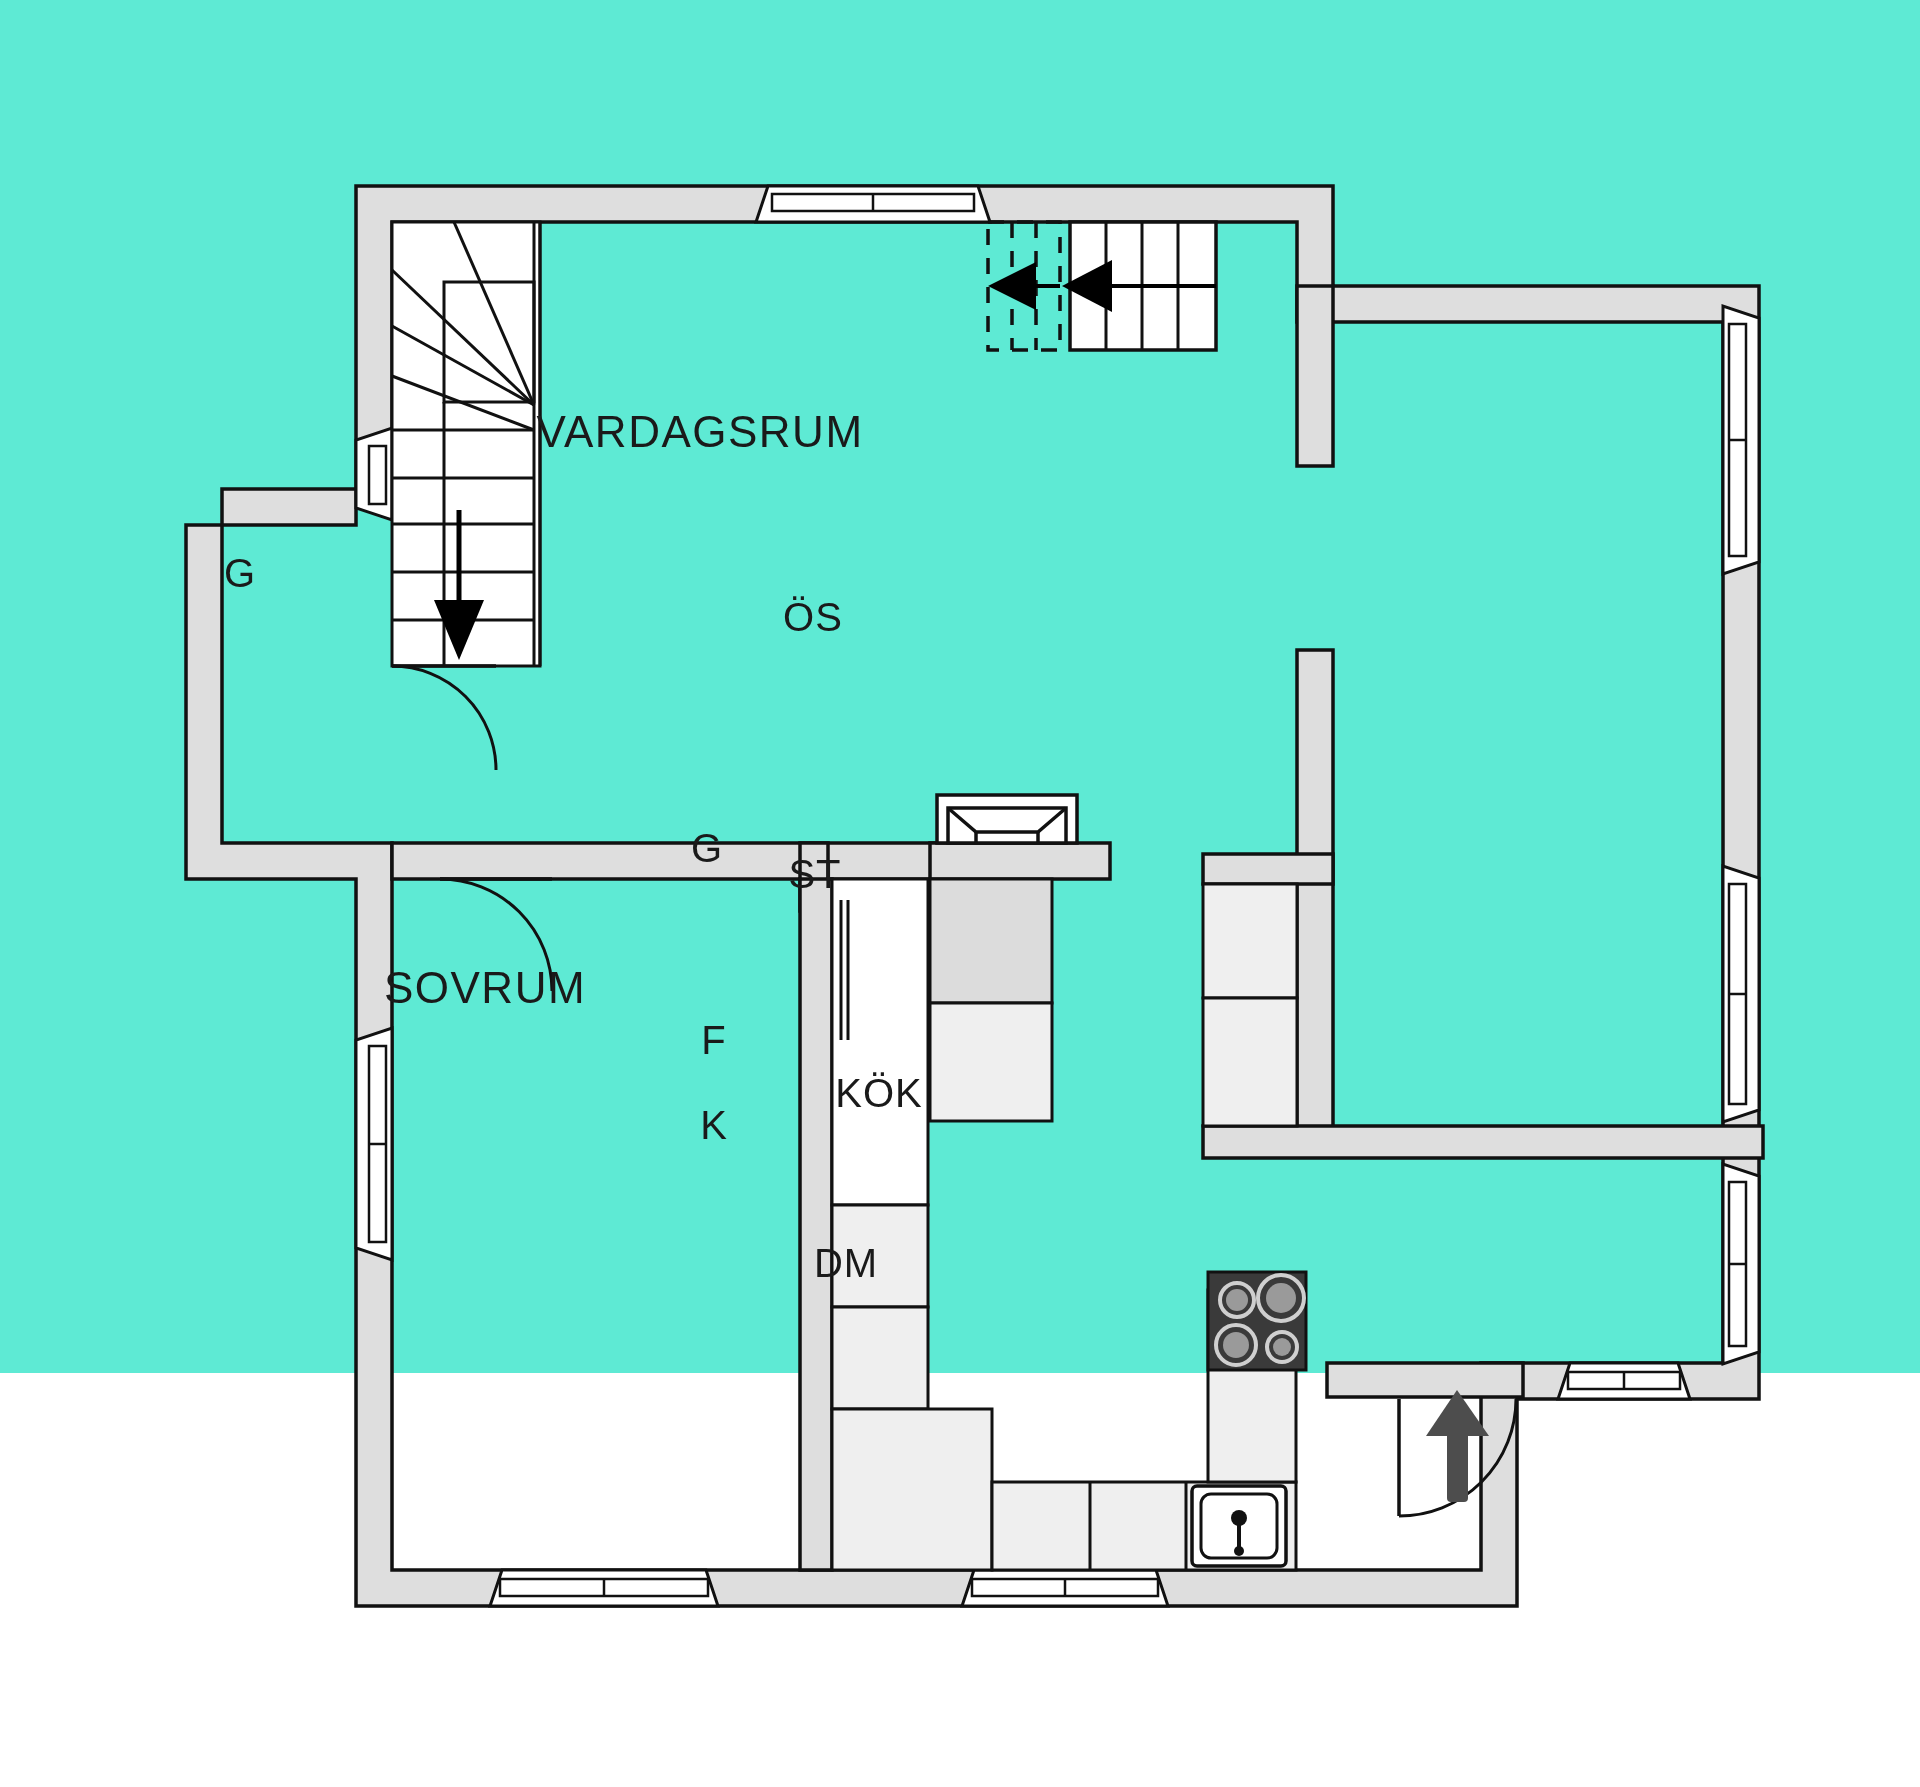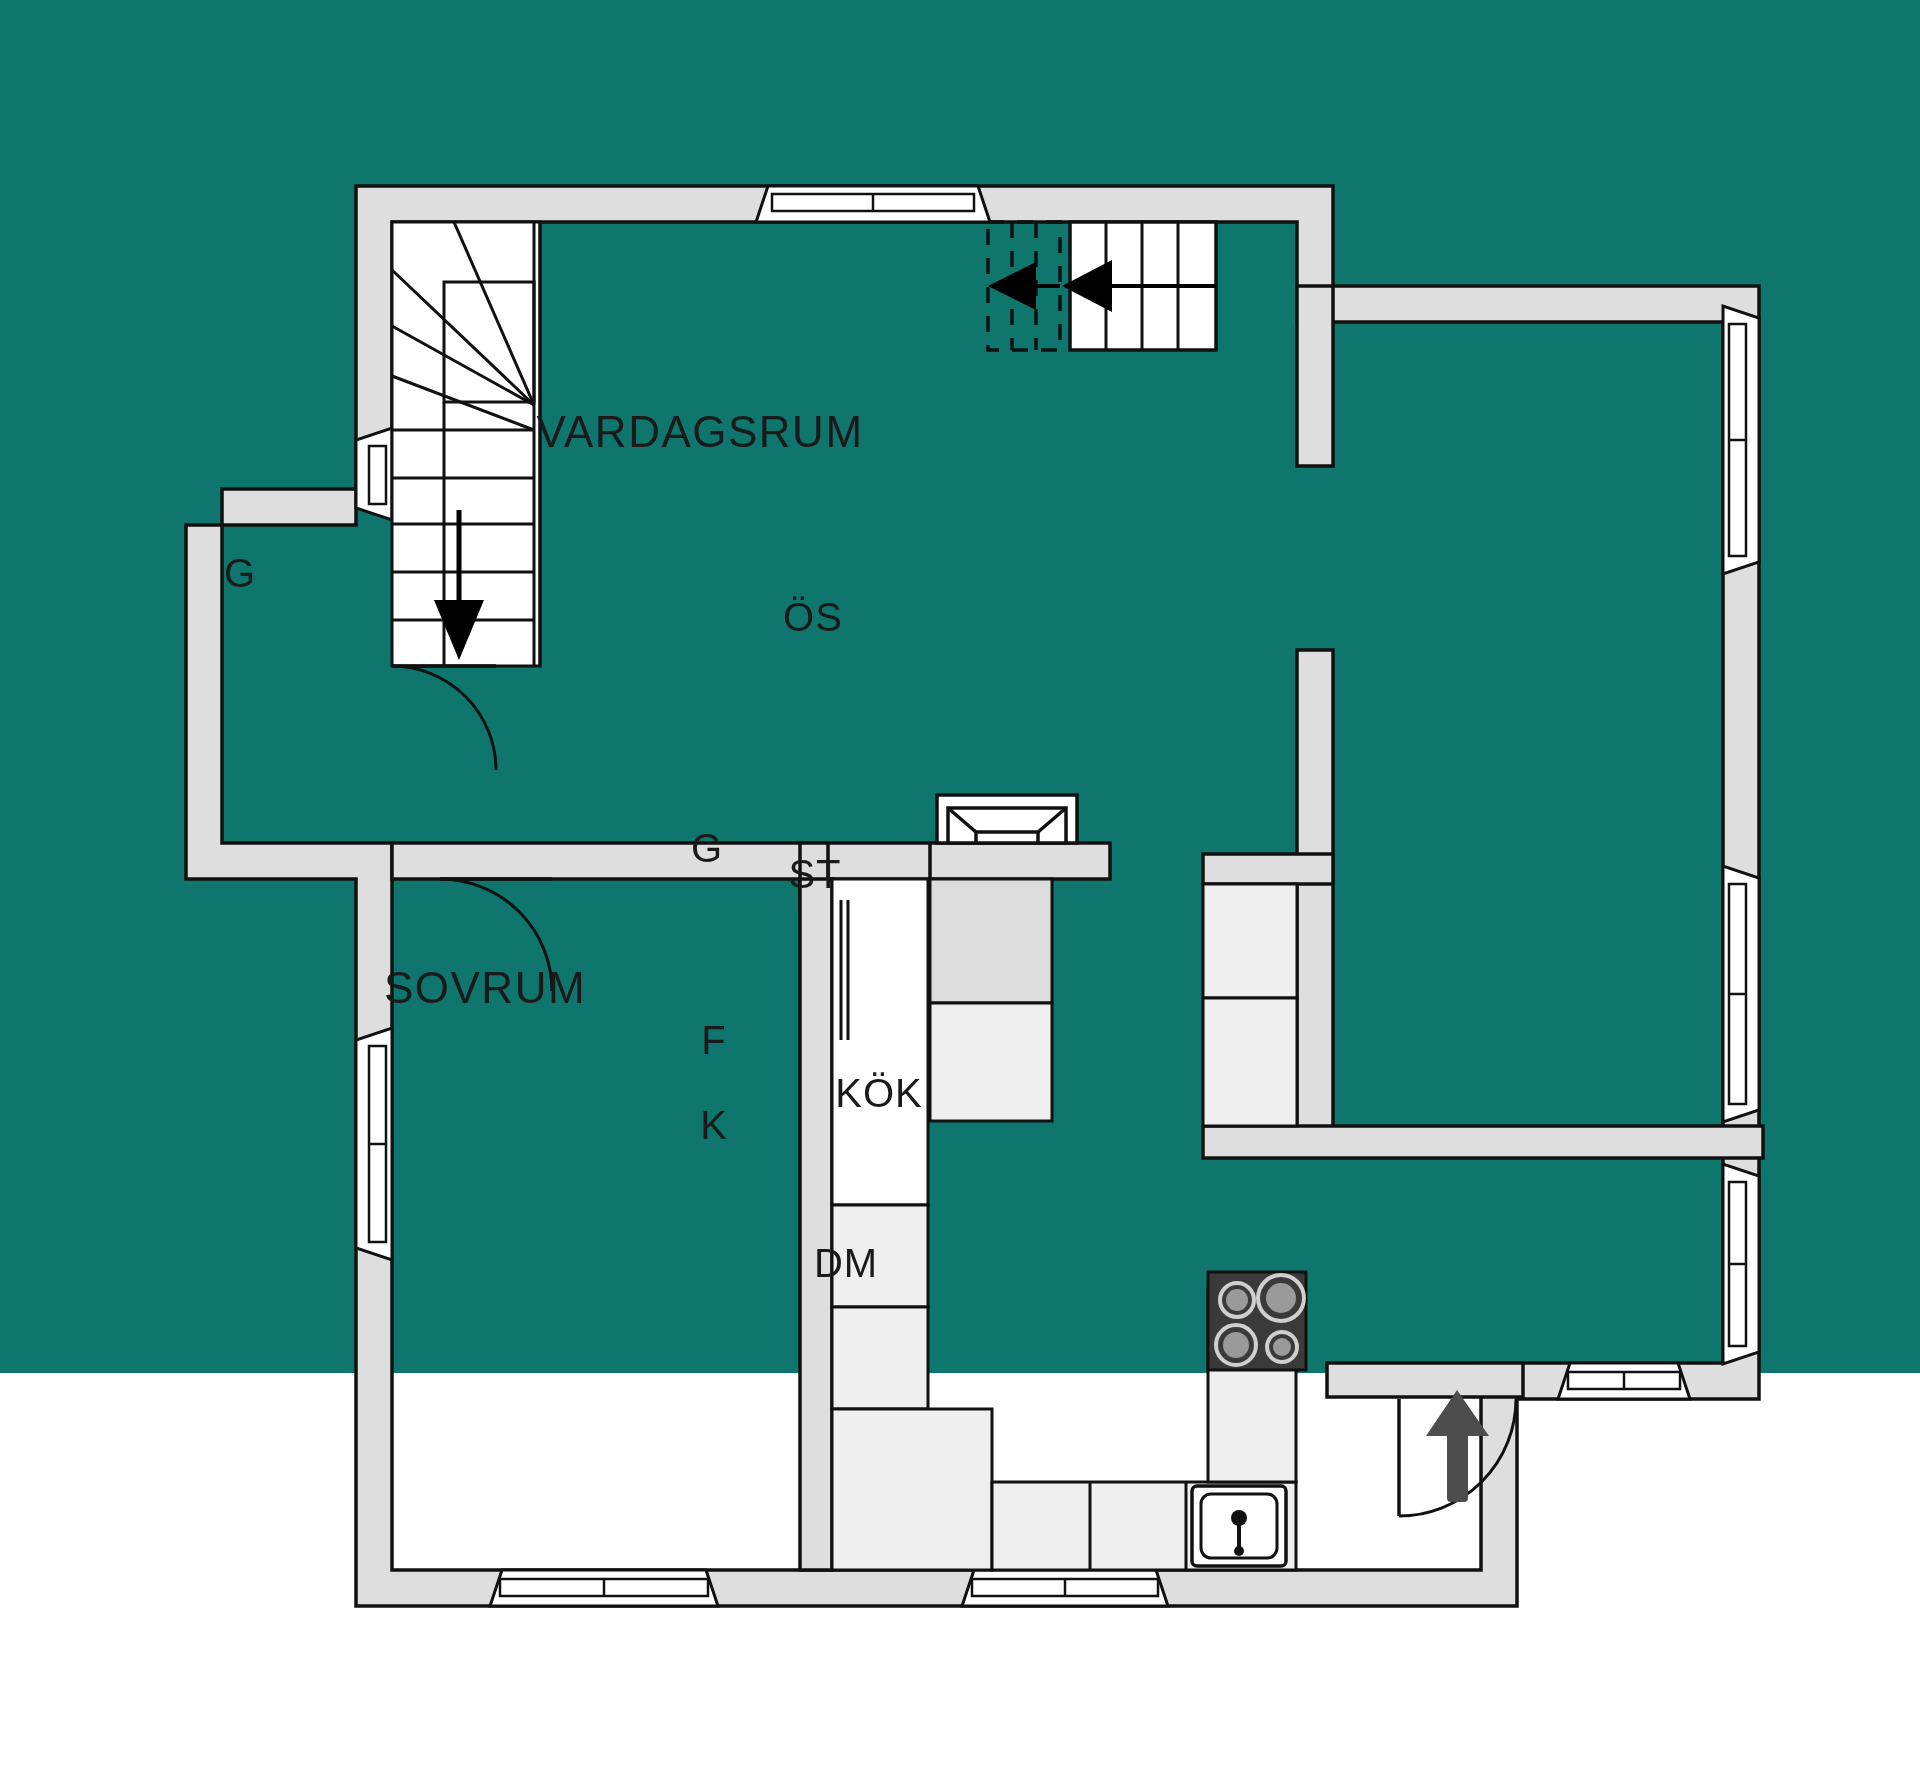--- a/index.html
+++ b/index.html
@@ -10,21 +10,21 @@
   body {
     width: 1920px;
     height: 1787px;
     font-family: "Liberation Sans", sans-serif;
     overflow: hidden;
   }
   #plan-root {
     position: relative;
     width: 1920px;
     height: 1373px;
-    background: #0f766e;
+    background: #5eead4;
   }
   #floorplan-svg {
     display: block;
     width: 1920px;
     height: 1787px;
   }
   .room-label {
     font-family: "Liberation Sans", sans-serif;
     fill: #1a1a1a;
     text-anchor: middle;

